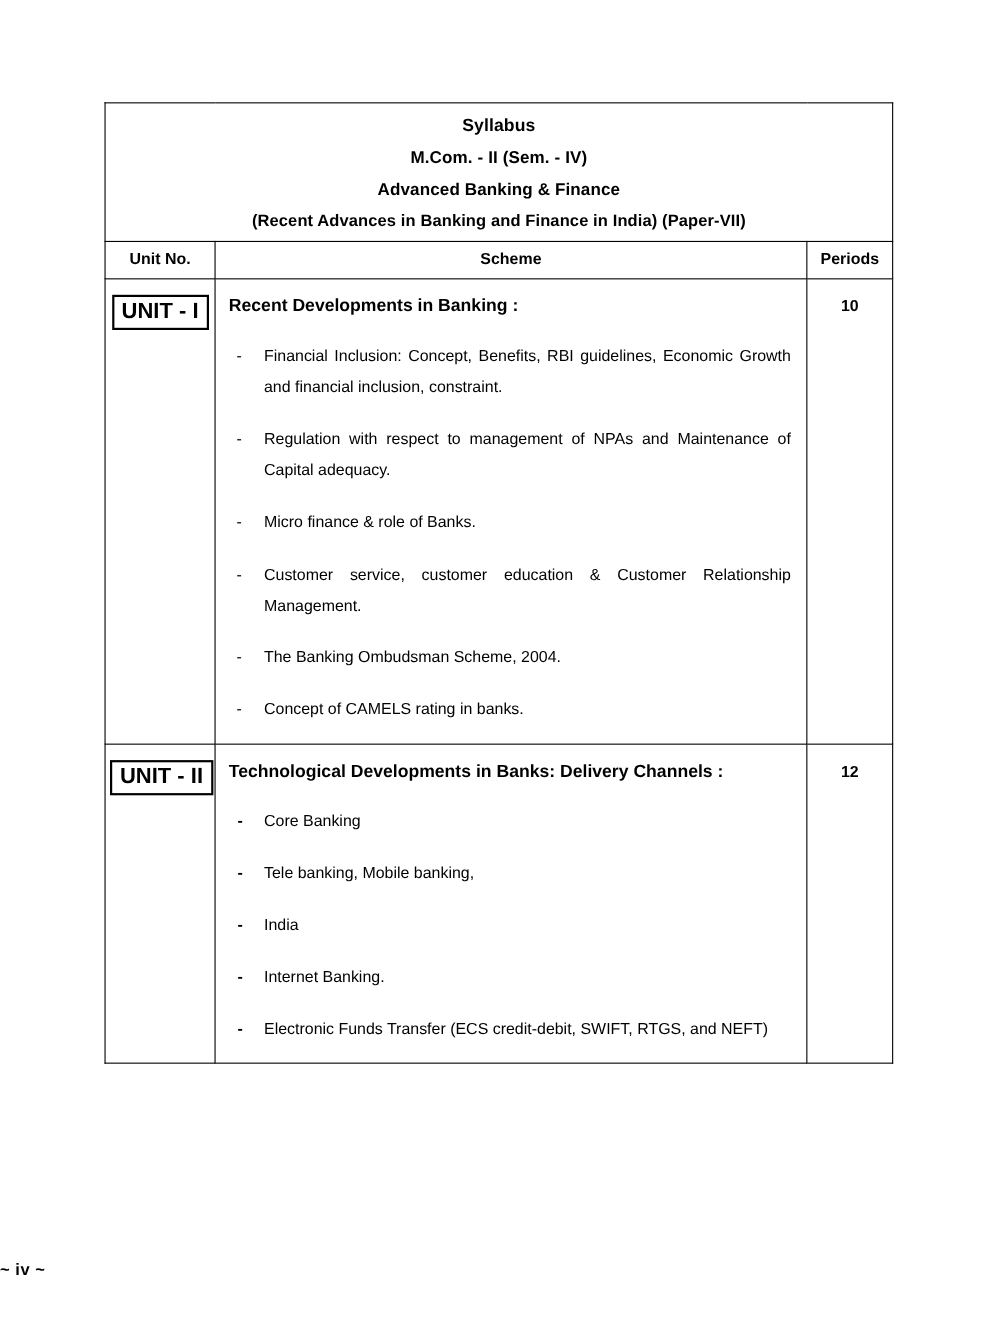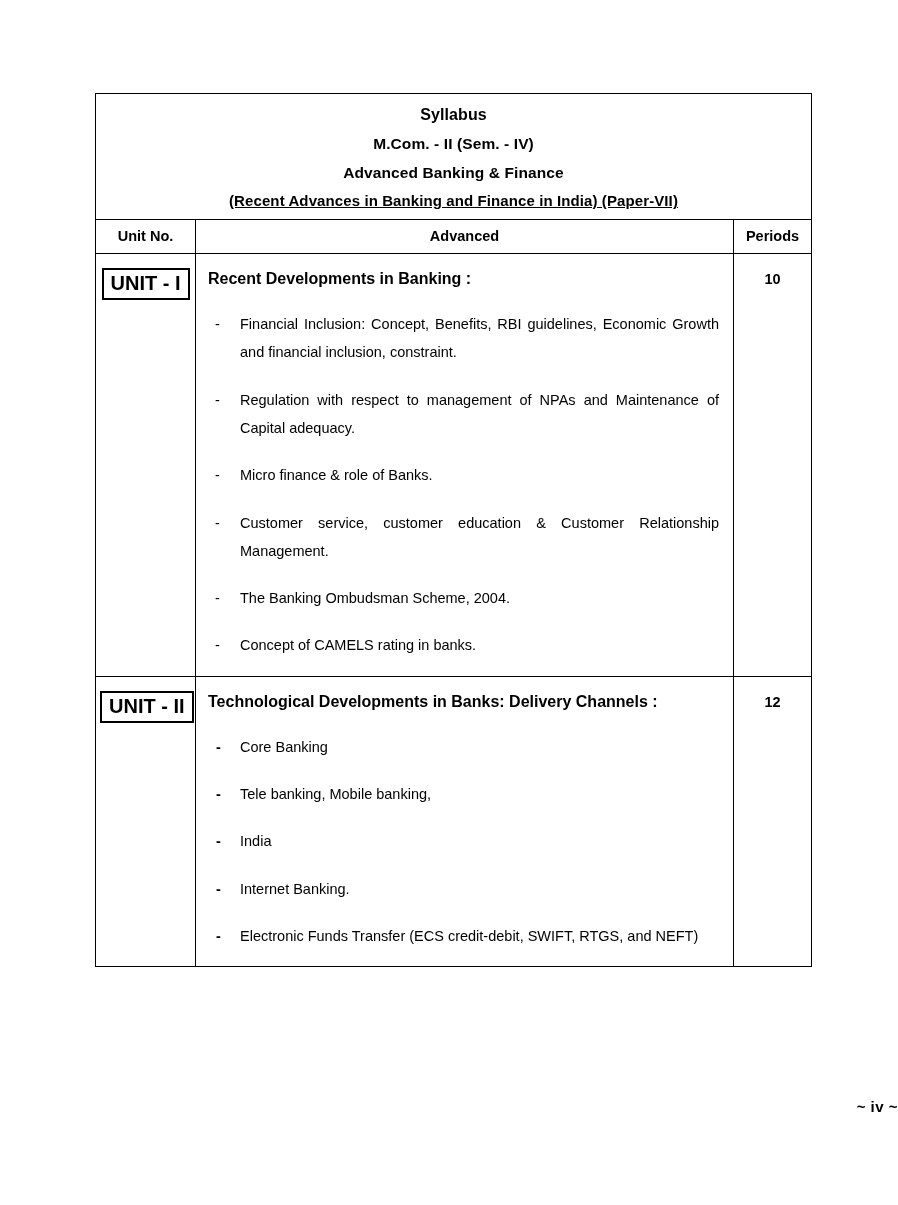--- a/index.html
+++ b/index.html
@@ -43,21 +43,21 @@
     text-align: center;
   }
   .hdr-line {
     font-weight: bold;
     font-size: 15.5px;
     line-height: 1.0;
     padding: 6px 0 7px 0;
     letter-spacing: 0.1px;
   }
   .hdr-line.l1 { font-size: 16px; padding-top: 3px; }
-  .hdr-line.l4 { font-size: 15px; padding-bottom: 2px; text-decoration: underline; }
+  .hdr-line.l4 { font-size: 15px; padding-bottom: 2px; }
 
   
   .colhdr td {
     text-align: center;
     font-weight: bold;
     font-size: 14.5px;
     padding: 8px 4px 9px 4px !important;
   }
 
   
@@ -122,23 +122,23 @@
   .bullet-marker.bold {
     font-weight: bold;
     left: 8px;
   }
   .unit3-list .bullet-item { margin-bottom: 4px; }
 
   
   .page-footer {
     position: absolute;
     left: 0;
-    top: 1098px;
+    top: 1146px;
     width: 898px;
-    text-align: right;
+    text-align: left;
     font-weight: bold;
     font-size: 15px;
     letter-spacing: 0.5px;
   }
 </style>
 </head>
 <body>
 
 <div class="page">
 
@@ -154,21 +154,21 @@
         <td class="hdr-cell" colspan="3">
           <div class="hdr-line l1">Syllabus</div>
           <div class="hdr-line l2">M.Com. - II (Sem. - IV)</div>
           <div class="hdr-line l3">Advanced Banking &amp; Finance</div>
           <div class="hdr-line l4">(Recent Advances in Banking and Finance in India) (Paper-VII)</div>
         </td>
       </tr>
 
       <tr class="colhdr">
         <td>Unit No.</td>
-        <td>Advanced</td>
+        <td>Scheme</td>
         <td>Periods</td>
       </tr>
 
       <tr>
         <td class="unit-cell">
           <span class="unit-badge">UNIT - I</span>
         </td>
         <td class="chap-cell">
           <div class="chap-title">Recent Developments in Banking :</div>
           <ul class="bullet-list">

